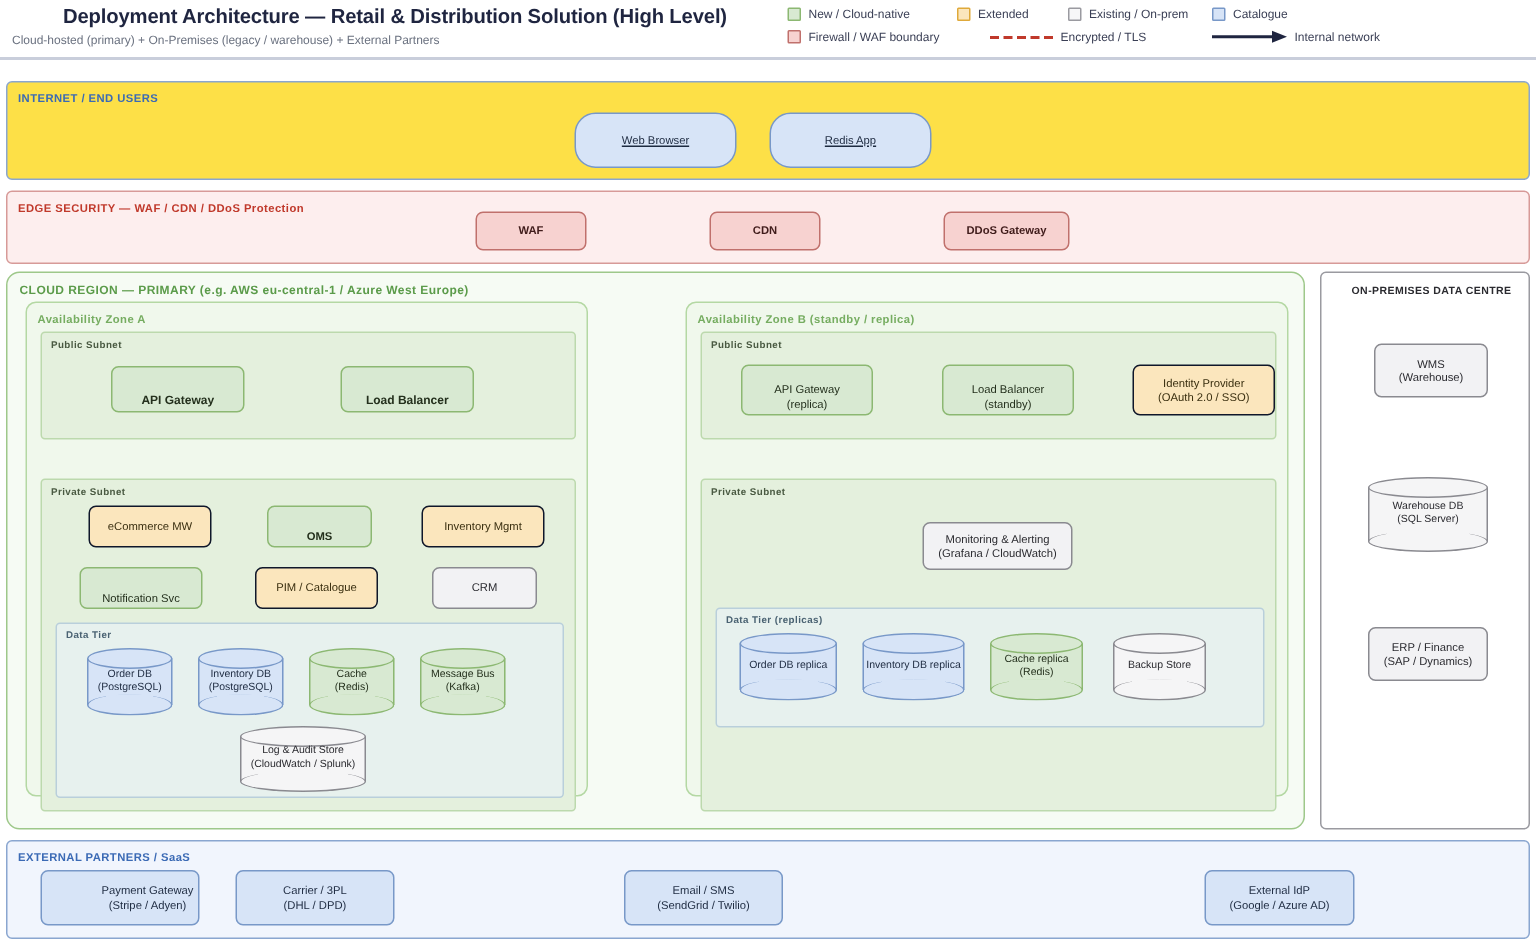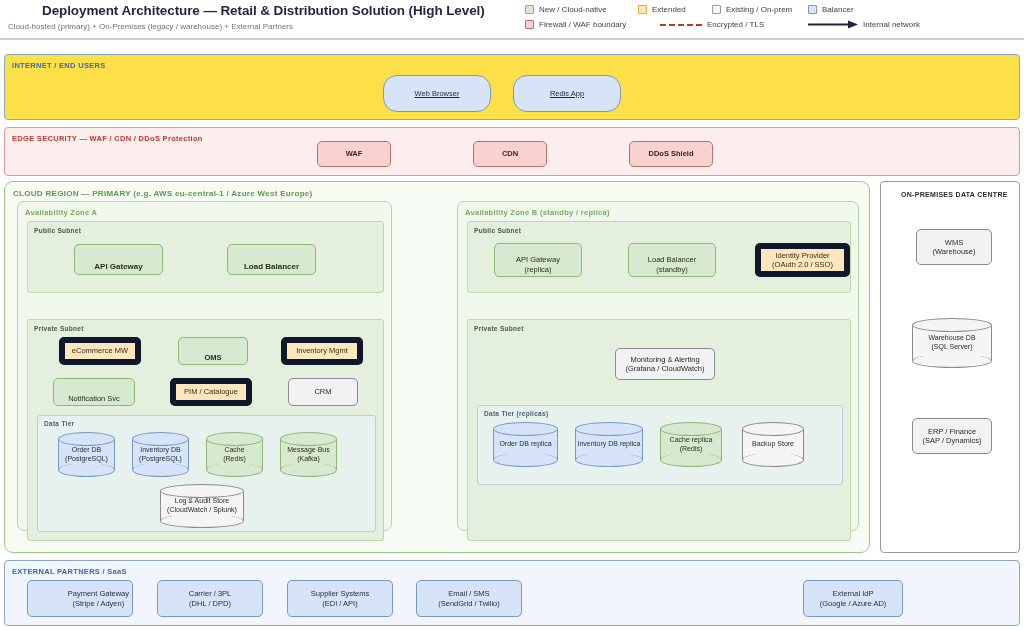--- a/index.html
+++ b/index.html
@@ -26,21 +26,21 @@
   .band-label{position:absolute;font-size:7.5px;font-weight:bold;letter-spacing:.3px;}
 
   
   .node{
     display:flex;align-items:center;justify-content:center;text-align:center;
     font-size:7.5px;line-height:1.25;border-radius:5px;box-sizing:border-box;
     padding:2px 3px;
   }
   .node.sq{border-radius:14px;text-decoration:underline;}
   .n-green{background:#d8e9d2;border:1px solid #8cb872;color:#24301d;align-items:flex-end;}
-  .n-yellow{background:#fbe6bd;border:6px solid #0f172a;color:#3a2f10;}
+  .n-yellow{background:#fbe6bd;border:1px solid #0f172a;color:#3a2f10;}
   .n-grey{background:#f2f2f4;border:1px solid #8a8a90;color:#2b2b30;}
   .n-blue{background:#d7e4f7;border:1px solid #7898c8;color:#1d2a40;}
   .n-red{background:#f7d2d0;border:1px solid #c0706c;color:#401c1b;}
 
   
   .cyl{position:absolute;box-sizing:border-box;}
   .cyl .body{position:absolute;left:0;right:0;top:7px;bottom:7px;border-left:1px solid;border-right:1px solid;}
   .cyl .top{position:absolute;left:0;right:0;top:0;height:14px;border-radius:50%;border:1px solid;box-sizing:border-box;}
   .cyl .bot{position:absolute;left:0;right:0;bottom:0;height:14px;border-radius:50%;border:1px solid;box-sizing:border-box;border-top:none;}
   .cyl .txt{position:absolute;left:0;right:0;top:0;bottom:0;display:flex;align-items:center;justify-content:center;
@@ -73,21 +73,21 @@
   <div class="legend-item abs" style="left:118px;top:2px;">
     <span class="swatch" style="background:#fbe6bd;border:1px solid #dfa93a;"></span>
     <span>Extended</span>
   </div>
   <div class="legend-item abs" style="left:192px;top:2px;">
     <span class="swatch" style="background:#f7f7f8;border:1px solid #9a9aa0;"></span>
     <span>Existing / On-prem</span>
   </div>
   <div class="legend-item abs" style="left:288px;top:2px;">
     <span class="swatch" style="background:#d7e4f7;border:1px solid #7898c8;"></span>
-    <span>Balancer</span>
+    <span>Catalogue</span>
   </div>
   <div class="legend-item abs" style="left:5px;top:17px;">
     <span class="swatch" style="background:#f7d2d0;border:1px solid #c0706c;"></span>
     <span>Firewall / WAF boundary</span>
   </div>
   <div class="legend-item abs" style="left:140px;top:17px;">
     <span class="dashline"></span>
     <span>Encrypted / TLS</span>
   </div>
   <div class="legend-item abs" style="left:288px;top:17px;">
@@ -113,21 +113,21 @@
 
 <div class="abs band" style="left:4px;top:127px;width:1016px;height:49px;background:#fdeeee;border:1px solid #d79a98;">
   <div class="band-label" style="left:7px;top:6px;color:#c0392b;">EDGE SECURITY — WAF / CDN / DDoS Protection</div>
   <div class="node n-red abs" style="left:312px;top:13px;width:74px;height:26px;font-weight:bold;">
     <span>WAF</span>
   </div>
   <div class="node n-red abs" style="left:468px;top:13px;width:74px;height:26px;font-weight:bold;">
     <span>CDN</span>
   </div>
   <div class="node n-red abs" style="left:624px;top:13px;width:84px;height:26px;font-weight:bold;">
-    <span>DDoS Shield</span>
+    <span>DDoS Gateway</span>
   </div>
 </div>
 
 <div class="abs" style="left:4px;top:181px;width:866px;height:372px;background:#f6fbf4;border:1px solid #9ec88a;border-radius:9px;">
   <div class="band-label" style="left:8px;top:7px;color:#5b9b4a;font-size:8px;">CLOUD REGION — PRIMARY (e.g. AWS eu-central-1 / Azure West Europe)</div>
 
   <div class="abs" style="left:12px;top:19px;width:375px;height:330px;background:#f0f8ec;border:1px solid #b4d8a3;border-radius:7px;">
     <div class="band-label" style="left:7px;top:6px;color:#76ad61;font-size:7.5px;">Availability Zone A</div>
 
     <div class="abs" style="left:9px;top:19px;width:357px;height:72px;background:#e4f0dd;border:1px solid #bcd9ad;border-radius:3px;">
@@ -289,22 +289,19 @@
 
 <div class="abs band" style="left:4px;top:560px;width:1016px;height:66px;background:#f1f5fd;border:1px solid #8aa6d0;">
   <div class="band-label" style="left:7px;top:6px;color:#3b6ab5;">EXTERNAL PARTNERS / SaaS</div>
 
   <div class="node n-blue abs" style="left:22px;top:19px;width:106px;height:37px;justify-content:flex-end;">
     <span><span>Payment Gateway</span><br><span>(Stripe / Adyen)</span></span>
   </div>
   <div class="node n-blue abs" style="left:152px;top:19px;width:106px;height:37px;">
     <span><span>Carrier / 3PL</span><br><span>(DHL / DPD)</span></span>
   </div>
-  <div class="node n-blue abs" style="left:282px;top:19px;width:106px;height:37px;">
-    <span><span>Supplier Systems</span><br><span>(EDI / API)</span></span>
-  </div>
   <div class="node n-blue abs" style="left:411px;top:19px;width:106px;height:37px;">
     <span><span>Email / SMS</span><br><span>(SendGrid / Twilio)</span></span>
   </div>
   <div class="node n-blue abs" style="left:798px;top:19px;width:100px;height:37px;">
     <span><span>External IdP</span><br><span>(Google / Azure AD)</span></span>
   </div>
 </div>
 
 </body></html>

